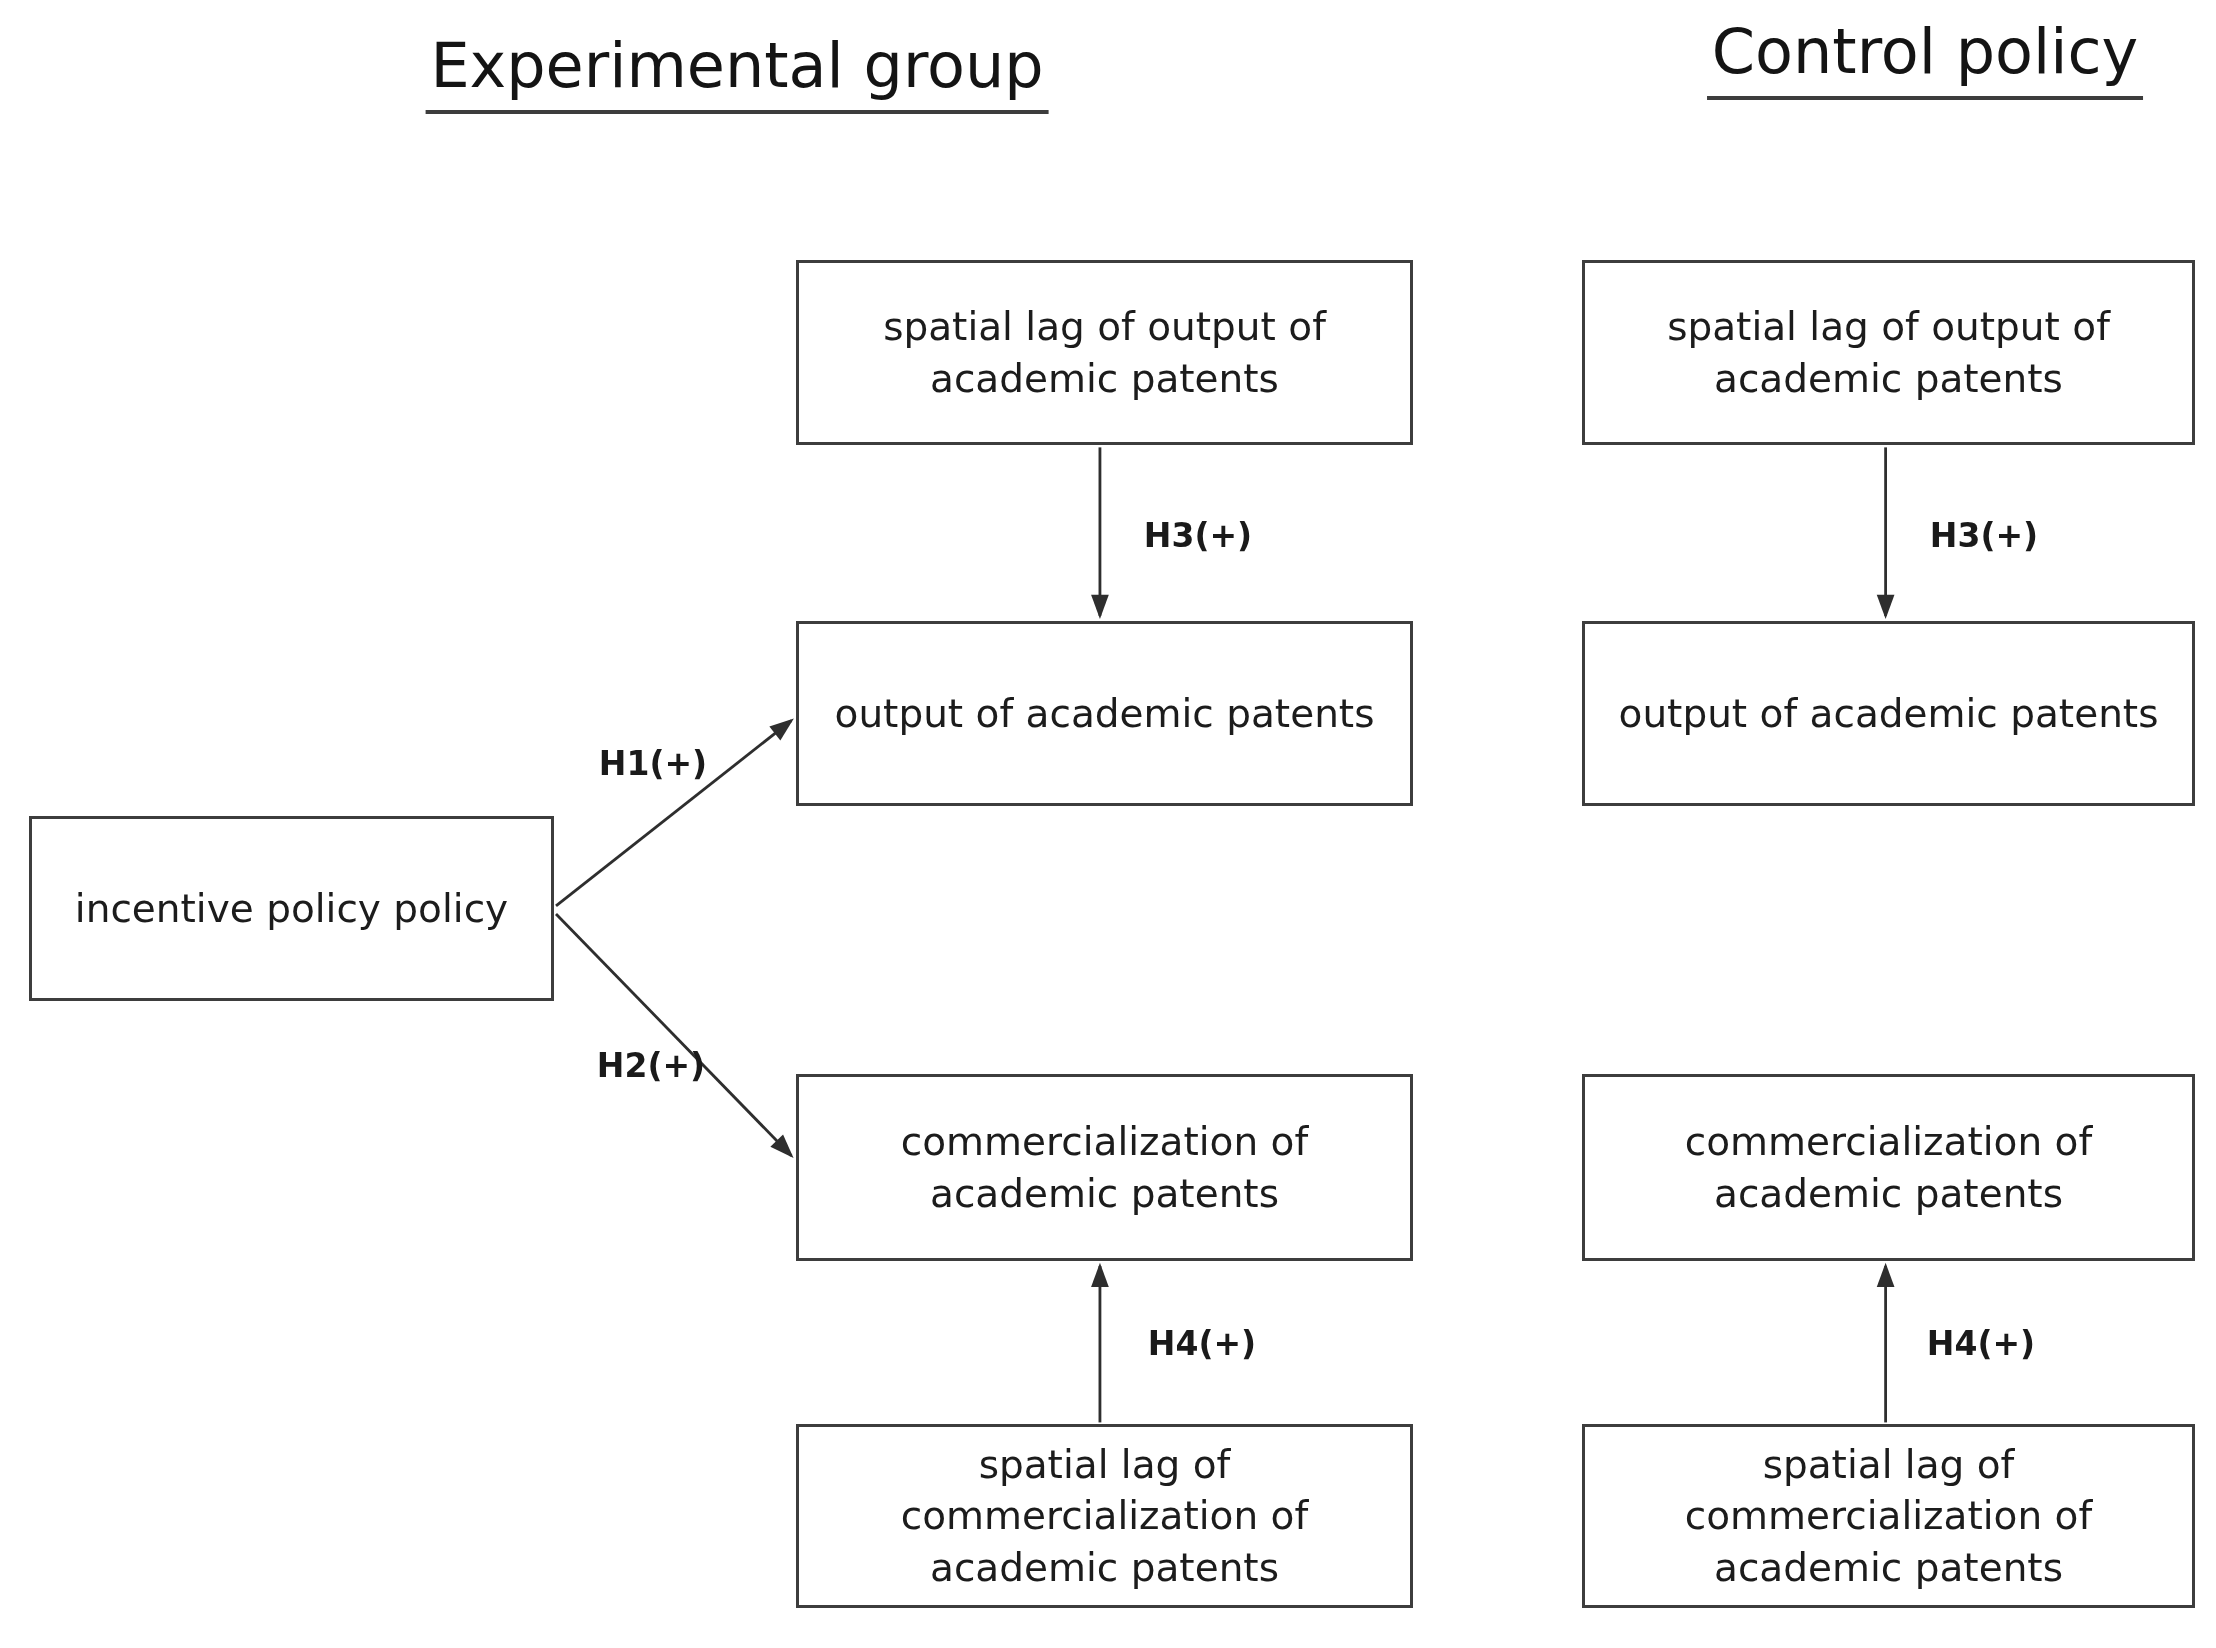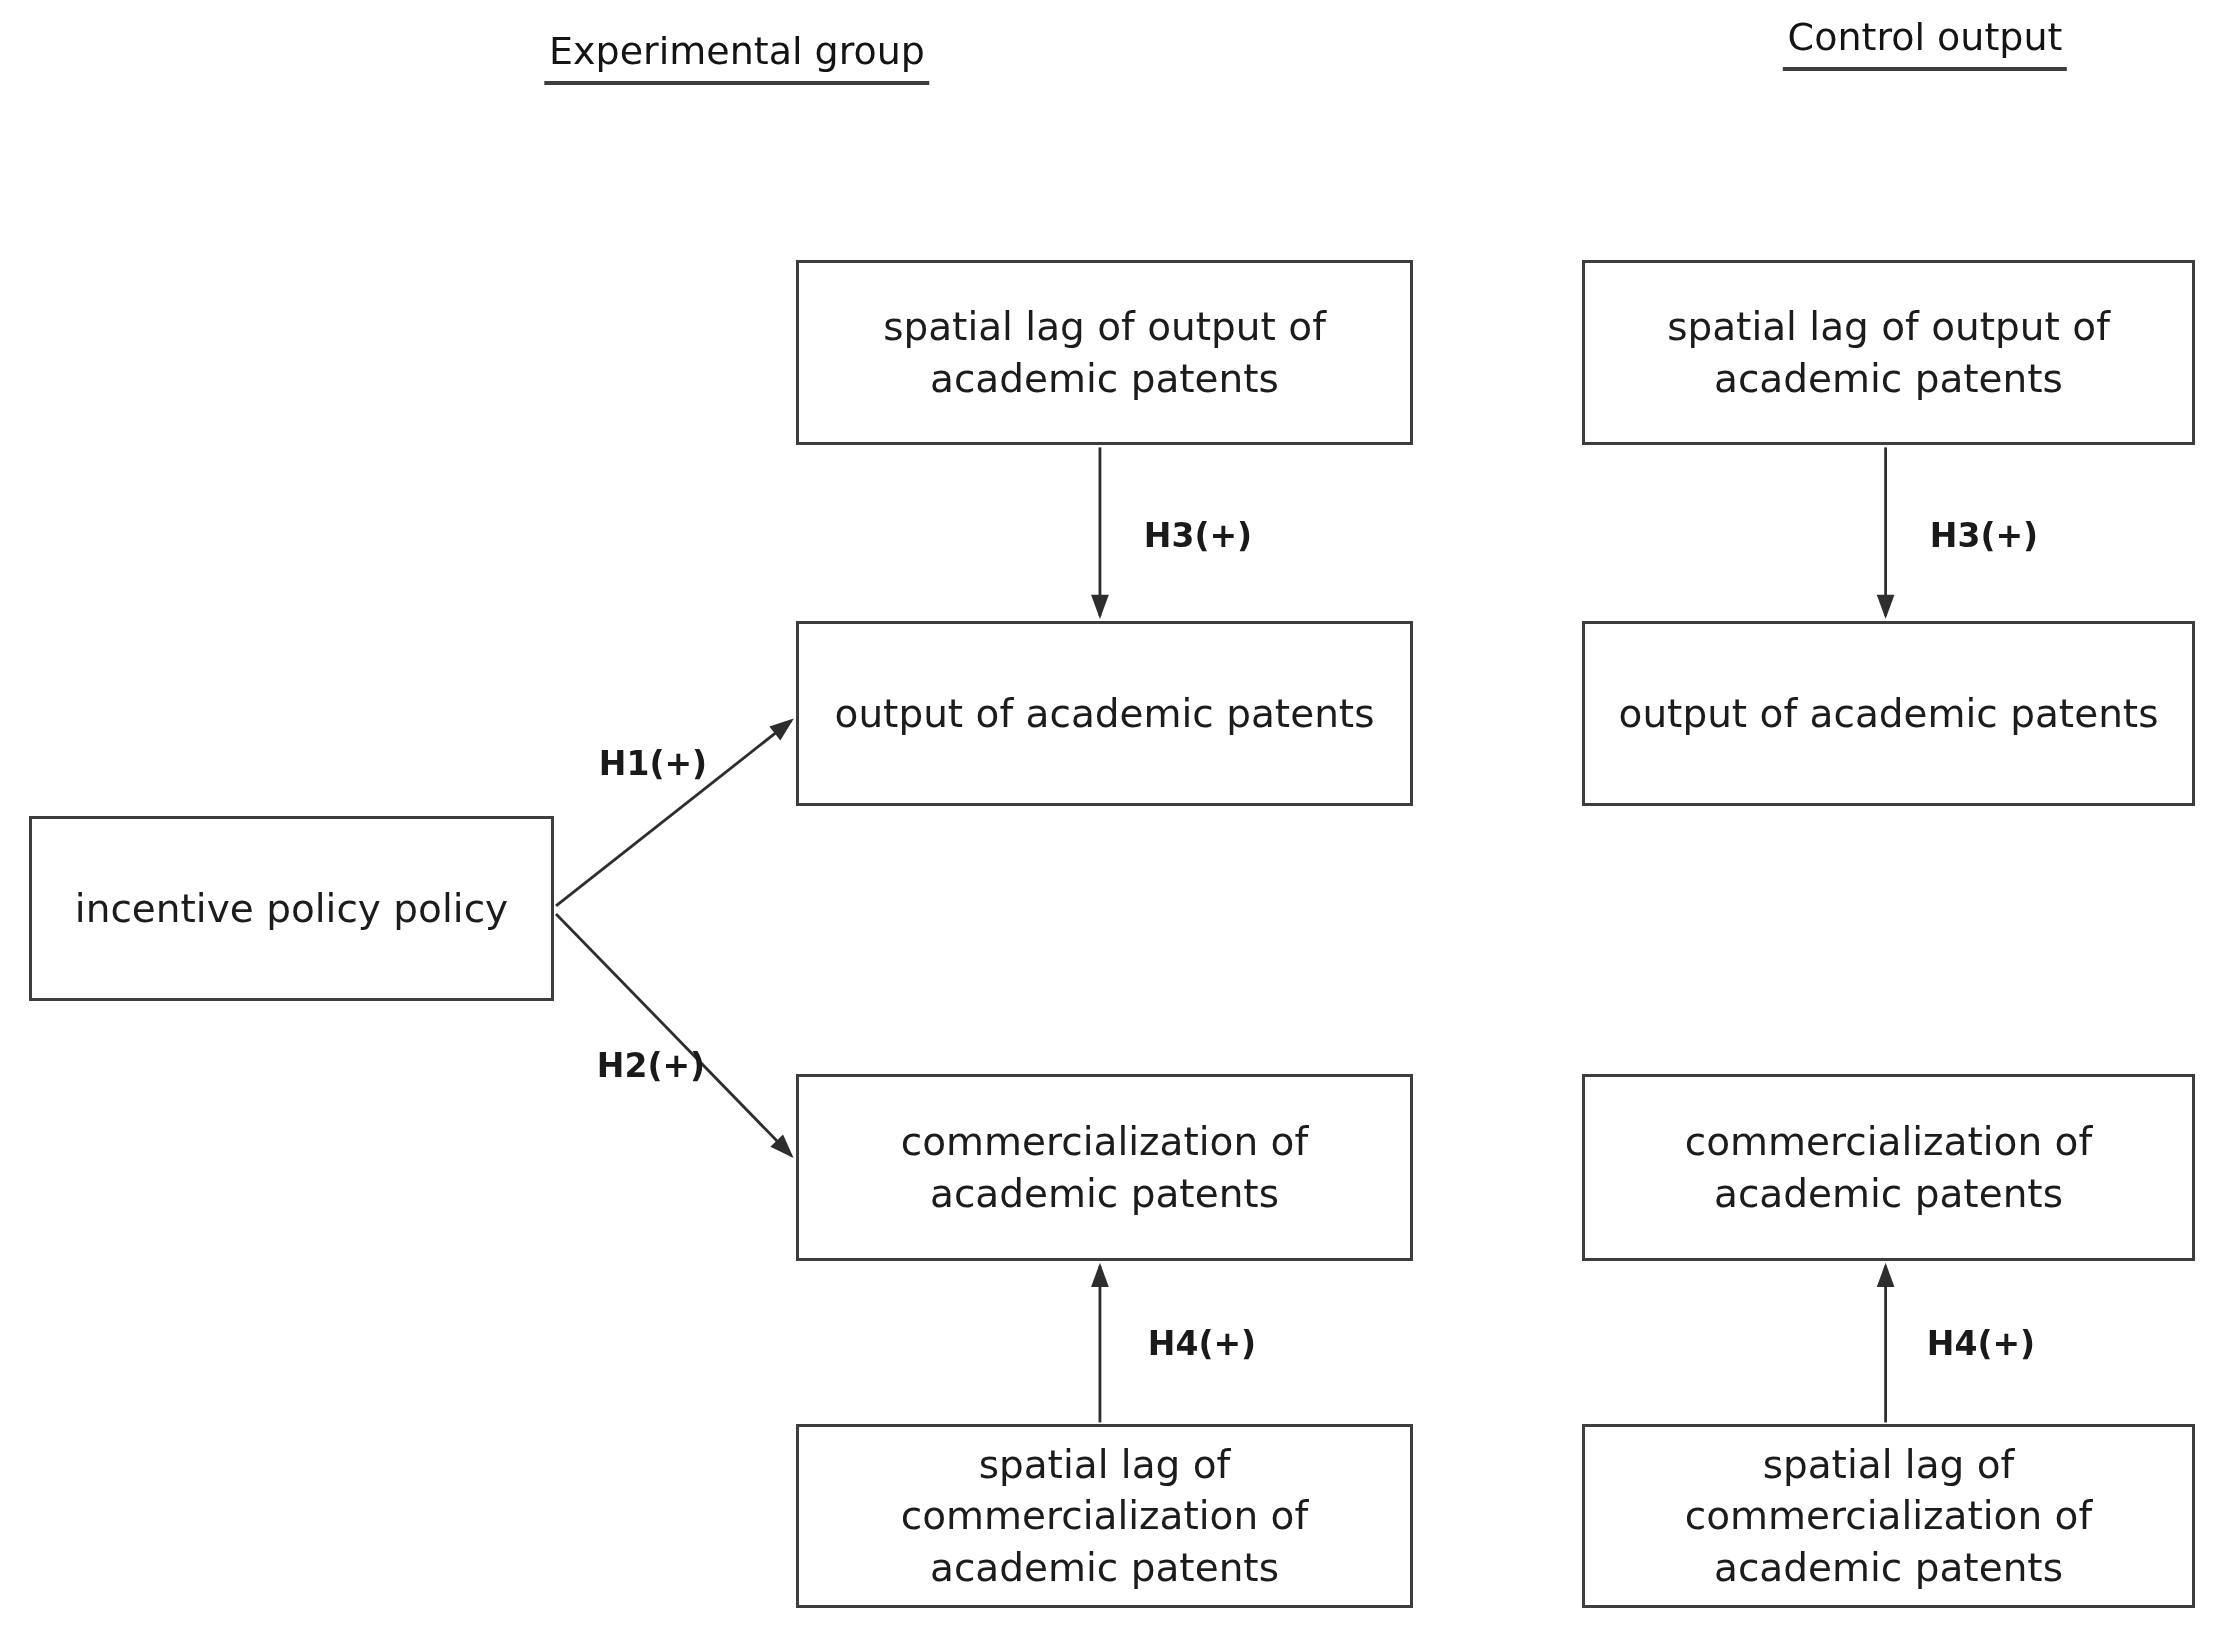--- a/index.html
+++ b/index.html
@@ -20,21 +20,21 @@
     position: absolute;
     left: 0;
     top: 0;
     width: 2216px;
     height: 1649px;
     pointer-events: none;
   }
   .group-title {
     position: absolute;
     transform: translateX(-50%);
-    font-size: 38px;
+    font-size: 62px;
     font-weight: 500;
     color: #141414;
     border-bottom: 4.8px solid #3d3d3d;
     padding: 0 4.8px 8px 4.8px;
     white-space: nowrap;
   }
   .node {
     position: absolute;
     box-sizing: border-box;
     border: 3.2px solid #3d3d3d;
@@ -71,21 +71,21 @@
     <line x1="690" y1="1124" x2="982" y2="894" stroke="#2e2e2e" stroke-width="3.5" marker-end="url(#ah)"></line>
     <line x1="690" y1="1134" x2="982" y2="1434" stroke="#2e2e2e" stroke-width="3.5" marker-end="url(#ah)"></line>
     <line x1="1365" y1="555" x2="1365" y2="764" stroke="#2e2e2e" stroke-width="3.5" marker-end="url(#ah)"></line>
     <line x1="1365" y1="1765" x2="1365" y2="1571" stroke="#2e2e2e" stroke-width="3.5" marker-end="url(#ah)"></line>
     <line x1="2340" y1="555" x2="2340" y2="764" stroke="#2e2e2e" stroke-width="3.5" marker-end="url(#ah)"></line>
     <line x1="2340" y1="1765" x2="2340" y2="1571" stroke="#2e2e2e" stroke-width="3.5" marker-end="url(#ah)"></line>
   </svg>
 
   <div class="group-title" style="left:737px; top:29px;">Experimental group</div>
 
-  <div class="group-title" style="left:1925px; top:14.5px;">Control output</div>
+  <div class="group-title" style="left:1925px; top:14.5px;">Control policy</div>
 
   <div class="node" style="left:29px; top:816px; width:525px; height:185px;">incentive policy policy</div>
 
   <div class="node" style="left:796px; top:260px; width:617px; height:185px;">spatial lag of output of
 academic patents</div>
 
   <div class="node" style="left:796px; top:621px; width:617px; height:185px;">output of academic patents</div>
 
   <div class="node" style="left:796px; top:1074px; width:617px; height:187px;">commercialization of
 academic patents</div>

